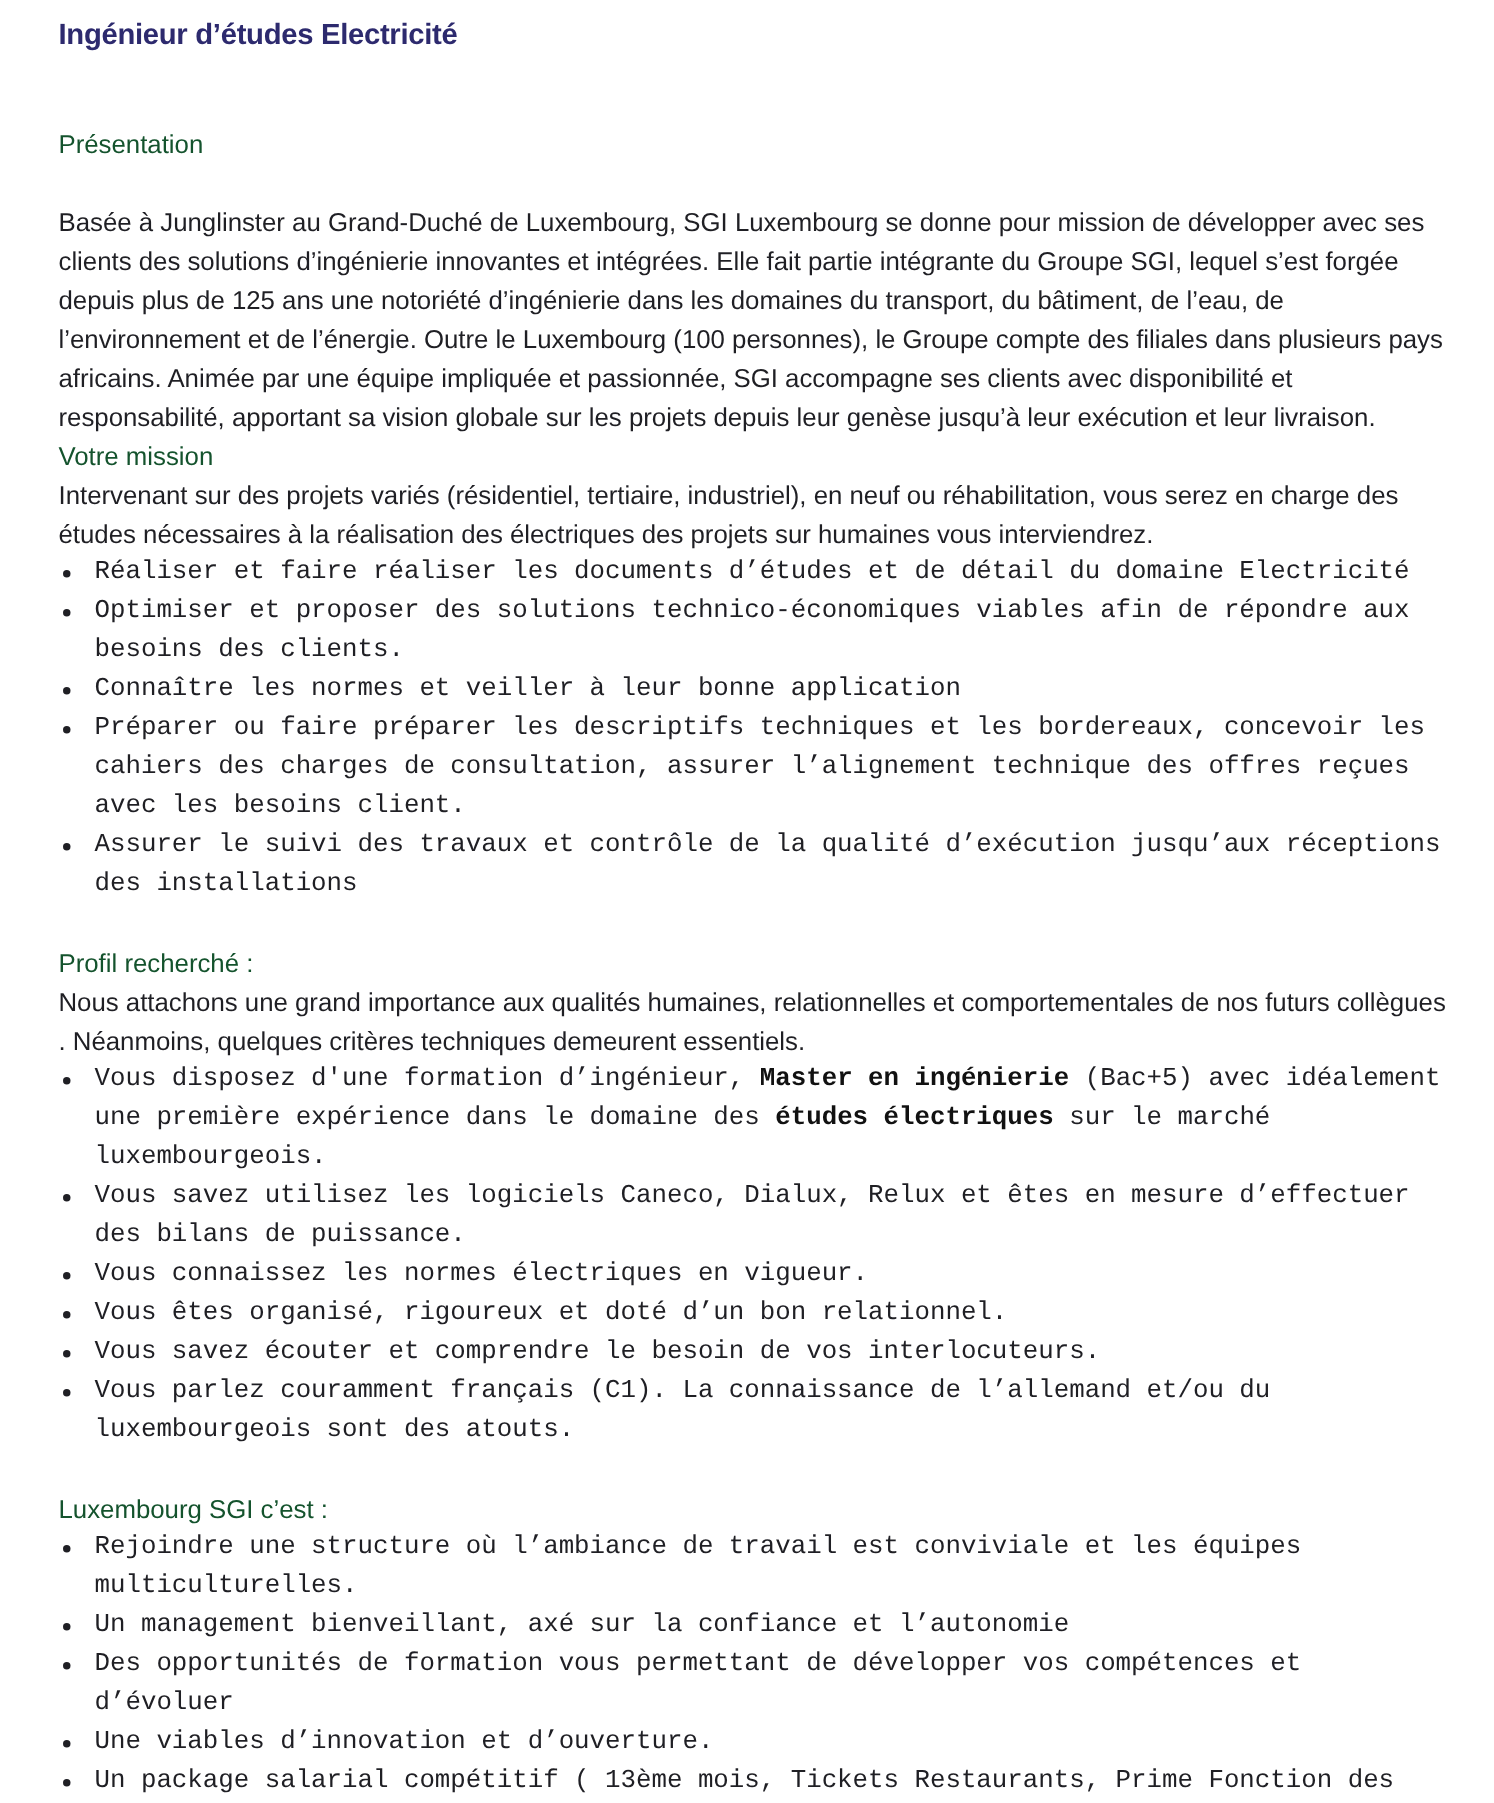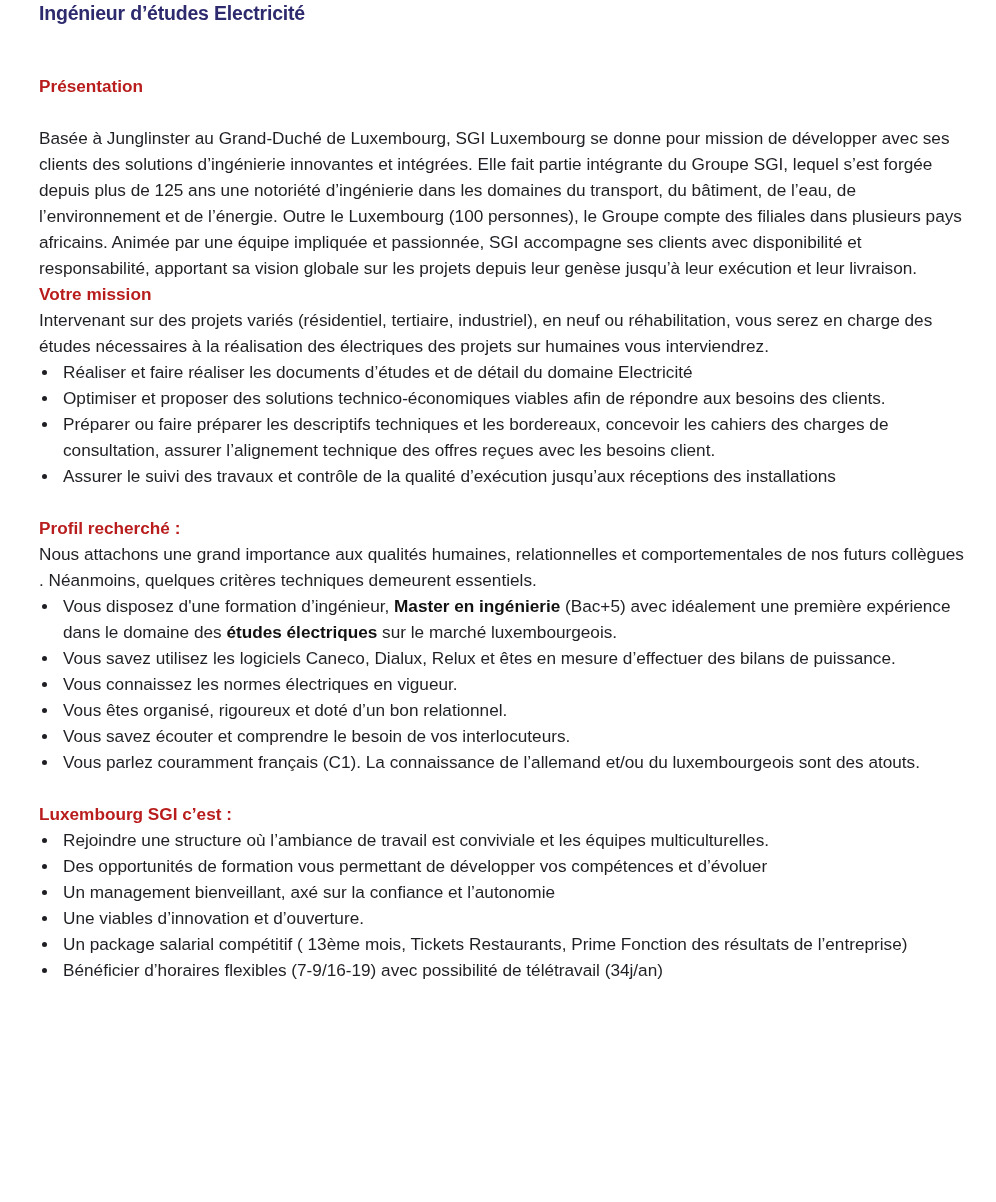--- a/index.html
+++ b/index.html
@@ -8,41 +8,42 @@
     height: 1202px;
     overflow: hidden;
     font-family: "Liberation Sans", "DejaVu Sans", sans-serif;
     color: #1f1f24;
     font-size: 17.2px;
     line-height: 26px;
   }
   .page { position: relative; padding: 0 30px 0 39px; }
   .title {
     margin: 0;
+    padding-top: 10px;
     height: 26px;
     line-height: 26px;
     font-size: 19.5px;
     font-weight: bold;
     color: #2d2a6e;
     letter-spacing: -0.2px;
   }
   .section-heading {
-    font-weight: bold;
+    font-weight: normal;
     margin: 0;
-    color: #b91c1c;
+    color: #14532d;
   }
   p { margin: 0; }
   .gap { height: 26px; }
   .gap-title { height: 47px; }
   ul {
     margin: 0;
     padding: 0 0 0 24px;
     list-style: none;
   }
-  ul li { position: relative; }
+  ul li { position: relative; font-family: Liberation Mono, monospace; }
   ul li::before {
     content: "";
     position: absolute;
     left: -21px;
     top: 11px;
     width: 5px;
     height: 5px;
     border-radius: 50%;
     background: #1f1f24;
   }
@@ -57,41 +58,42 @@
 
   <p class="section-heading">Présentation</p>
   <div class="gap"></div>
   <p>Basée à Junglinster au Grand-Duché de Luxembourg, SGI Luxembourg se donne pour mission de développer avec ses clients des solutions d’ingénierie innovantes et intégrées. Elle fait partie intégrante du Groupe SGI, lequel s’est forgée depuis plus de 125 ans une notoriété d’ingénierie dans les domaines du transport, du bâtiment, de l’eau, de l’environnement et de l’énergie. Outre le Luxembourg (100 personnes), le Groupe compte des filiales dans plusieurs pays africains. Animée par une équipe impliquée et passionnée, SGI accompagne ses clients avec disponibilité et responsabilité, apportant sa vision globale sur les projets depuis leur genèse jusqu’à leur exécution et leur livraison.</p>
 
   <p class="section-heading">Votre mission</p>
   <p>Intervenant sur des projets variés (résidentiel, tertiaire, industriel), en neuf ou réhabilitation, vous serez en charge des études nécessaires à la réalisation des électriques des projets sur humaines vous interviendrez.</p>
   <ul>
     <li>Réaliser et faire réaliser les documents d’études et de détail du domaine Electricité</li>
     <li>Optimiser et proposer des solutions technico-économiques viables afin de répondre aux besoins des clients.</li>
+    <li>Connaître les normes et veiller à leur bonne application</li>
     <li>Préparer ou faire préparer les descriptifs techniques et les bordereaux, concevoir les cahiers des charges de consultation, assurer l’alignement technique des offres reçues avec les besoins client.</li>
     <li>Assurer le suivi des travaux et contrôle de la qualité d’exécution jusqu’aux réceptions des installations</li>
   </ul>
   <div class="gap"></div>
 
   <p class="section-heading">Profil recherché :</p>
   <p>Nous attachons une grand importance aux qualités humaines, relationnelles et comportementales  de nos futurs collègues . Néanmoins, quelques critères techniques demeurent essentiels.</p>
   <ul>
     <li><span>Vous disposez d'une formation d’ingénieur, </span><strong>Master en ingénierie</strong><span> (Bac+5) avec idéalement une première expérience dans le domaine des </span><strong>études électriques</strong><span> sur le marché luxembourgeois.</span></li>
     <li>Vous savez utilisez les logiciels Caneco, Dialux, Relux et êtes en mesure d’effectuer des bilans de puissance.</li>
     <li>Vous connaissez les normes électriques en vigueur.</li>
     <li>Vous êtes organisé, rigoureux et doté d’un bon relationnel.</li>
     <li>Vous savez écouter et comprendre le besoin de vos interlocuteurs.</li>
     <li>Vous parlez couramment français (C1). La connaissance de l’allemand et/ou du luxembourgeois sont des atouts.</li>
   </ul>
   <div class="gap"></div>
 
   <p class="section-heading">Luxembourg SGI c’est :</p>
   <ul>
     <li>Rejoindre une structure où l’ambiance de travail est conviviale et les équipes multiculturelles.</li>
+    <li>Un management bienveillant, axé sur la confiance et l’autonomie</li>
     <li>Des opportunités de formation vous permettant de développer vos compétences et d’évoluer</li>
-    <li>Un management bienveillant, axé sur la confiance et l’autonomie</li>
     <li>Une viables d’innovation et d’ouverture.</li>
     <li>Un package salarial compétitif ( 13ème mois, Tickets Restaurants, Prime Fonction des résultats de l’entreprise)</li>
     <li>Bénéficier d’horaires flexibles (7-9/16-19) avec possibilité de télétravail (34j/an)</li>
   </ul>
   <div class="gap"></div>
 
 </div>
 
 </body></html>

